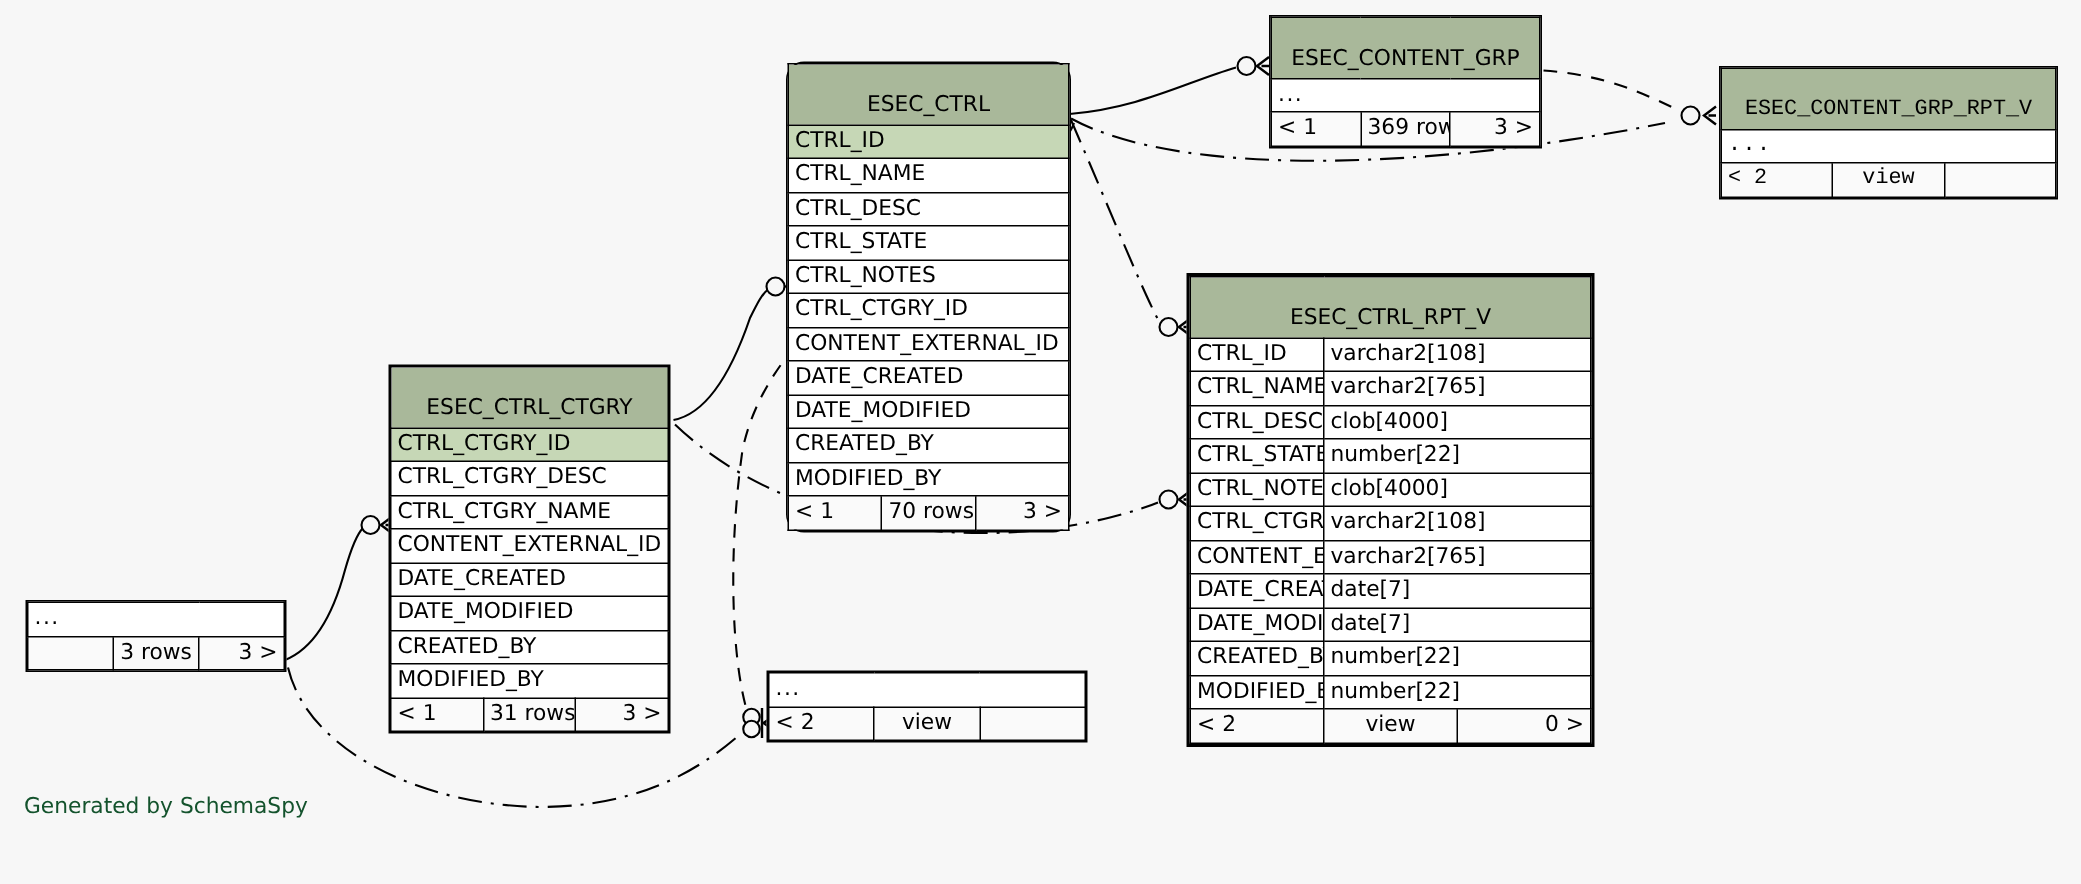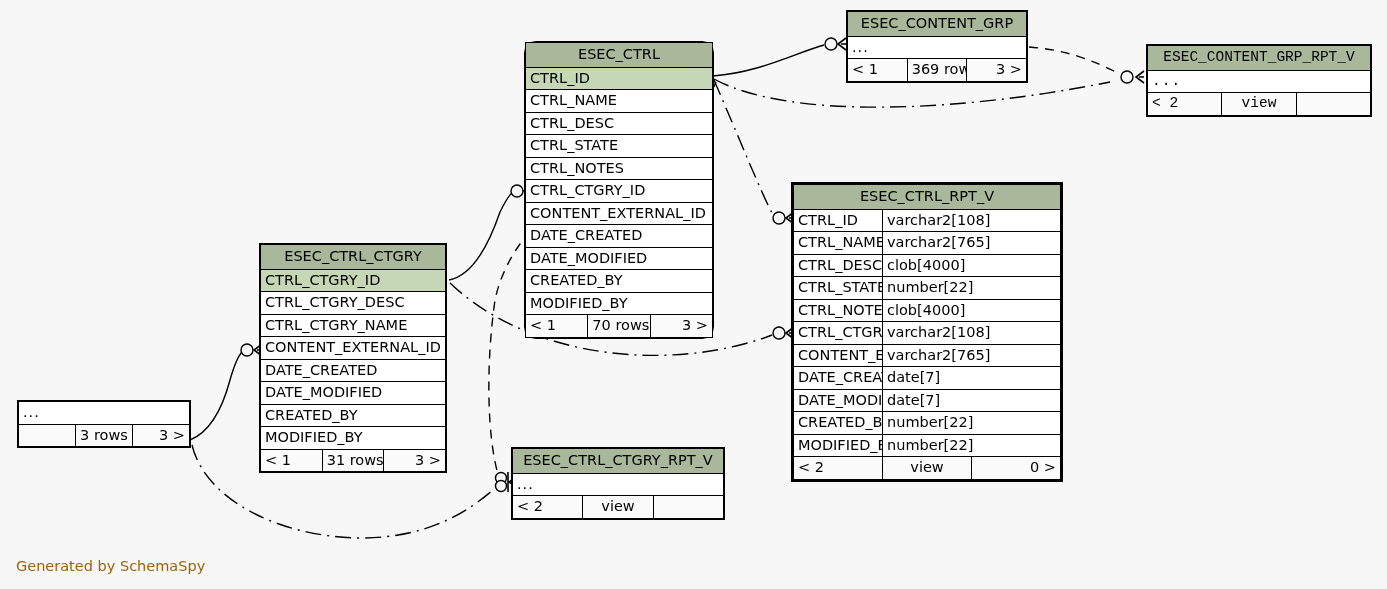--- a/index.html
+++ b/index.html
@@ -51,21 +51,21 @@
     padding: 3px 4px 4px 4px;
     color: #000;
     background: #ffffff;
     white-space: nowrap;
     overflow: hidden;
   }
   .thead td {
     background: #a9b89a;
     text-align: center;
     font-size: 14.5px;
-    padding: 4px 4px 5px 4px;
+    padding: 20px 4px 5px 4px;
     border: 1px solid #000;
   }
   .pkrow td {
     background: #c6d7b6;
   }
   .dots {
     color: #000;
     letter-spacing: 1px;
   }
   .ftr td {
@@ -73,23 +73,23 @@
     font-size: 14.5px;
     padding: 3px 4px 4px 4px;
   }
   .ftr .f1 { text-align: left; }
   .ftr .f2 { text-align: center; }
   .ftr .f3 { text-align: right; }
   .typecell { }
   .caption {
     position: absolute;
     left: 16px;
-    top: 558px;
+    top: 530px;
     font-size: 14.5px;
-    color: #a16207;
+    color: #14532d;
     white-space: nowrap;
   }
 </style>
 </head>
 <body>
 
 <div id="canvas">
 
   <svg id="edges" viewBox="0 0 1387 589">
     <g fill="none" stroke="#000" stroke-width="1.4">
@@ -325,23 +325,20 @@
         <td class="f2" style="width:36%">3 rows</td>
         <td class="f3" style="width:31%">3 &gt;</td>
       </tr>
     </tbody>
       </table>
   </div>
 
   <div class="tbl" style="left:511px; top:447px; width:214px;">
     <table>
       <tbody>
-          <tr class="thead">
-        <td colspan="3">ESEC_CTRL_CTGRY_RPT_V</td>
-      </tr>
       <tr>
         <td class="dots" colspan="3">...</td>
       </tr>
       <tr class="ftr">
         <td class="f1" style="width:34%">&lt; 2</td>
         <td class="f2" style="width:33%">view</td>
         <td class="f3" style="width:33%"></td>
       </tr>
     </tbody>
       </table>

